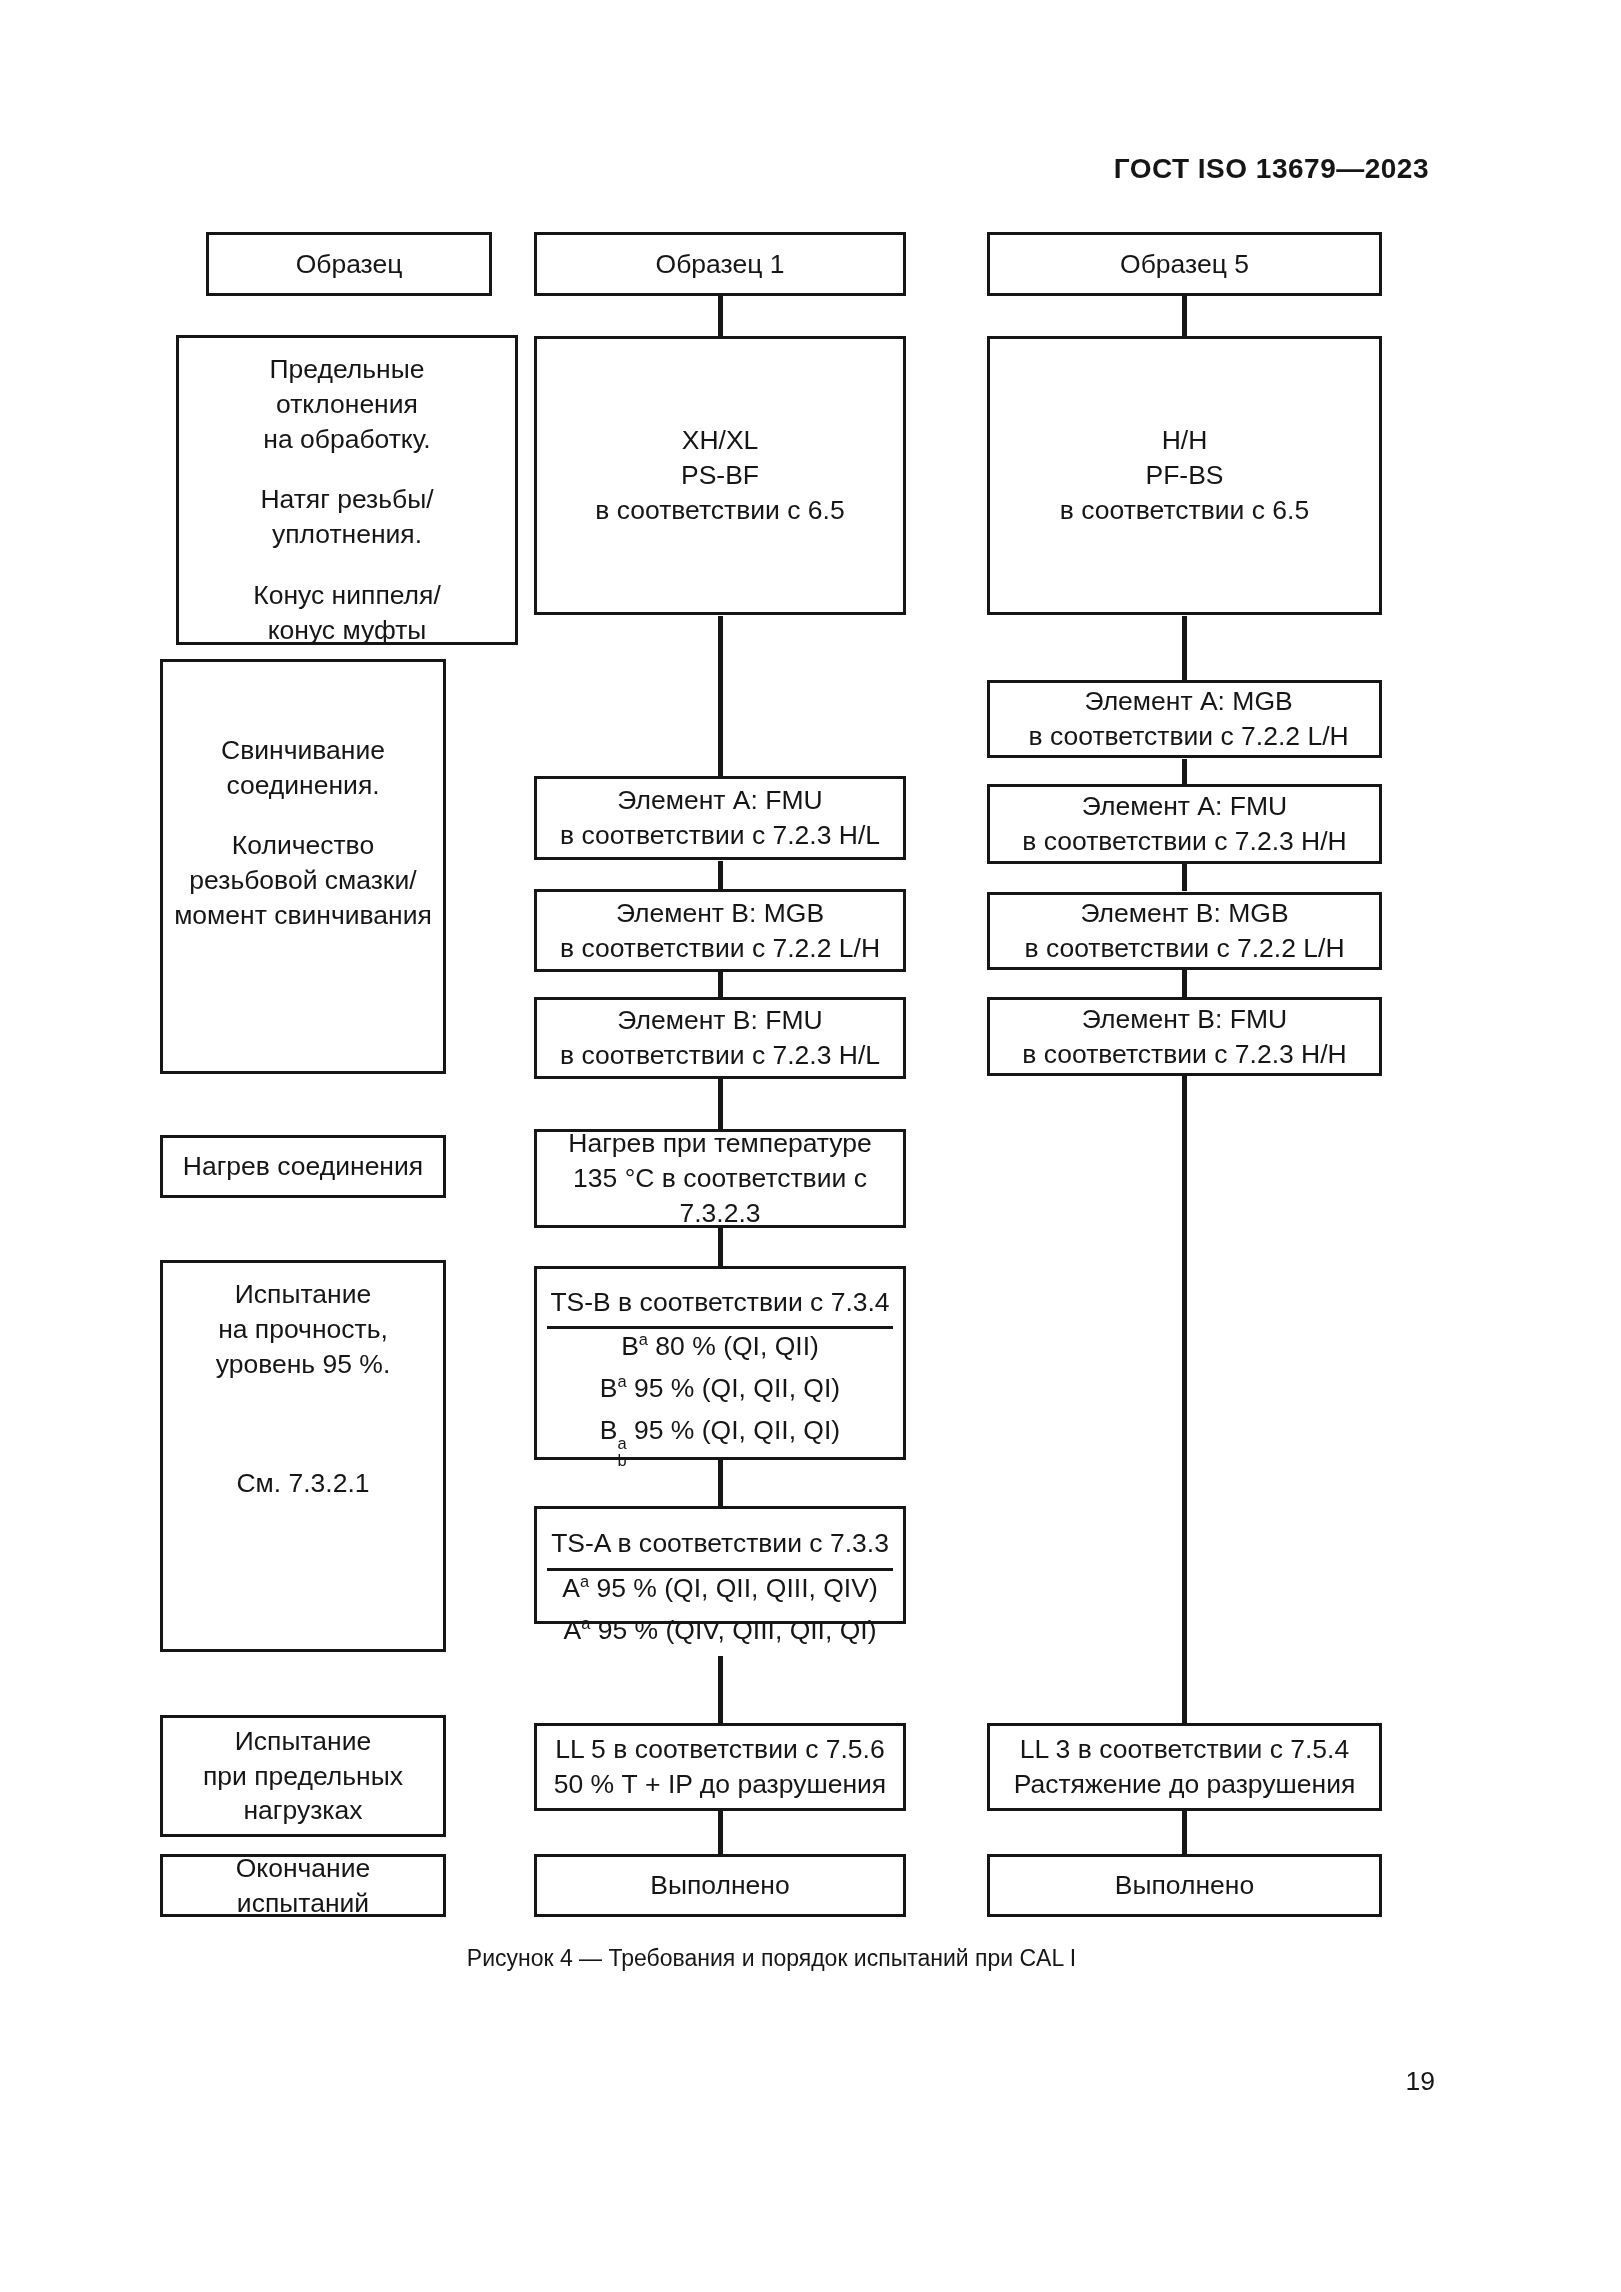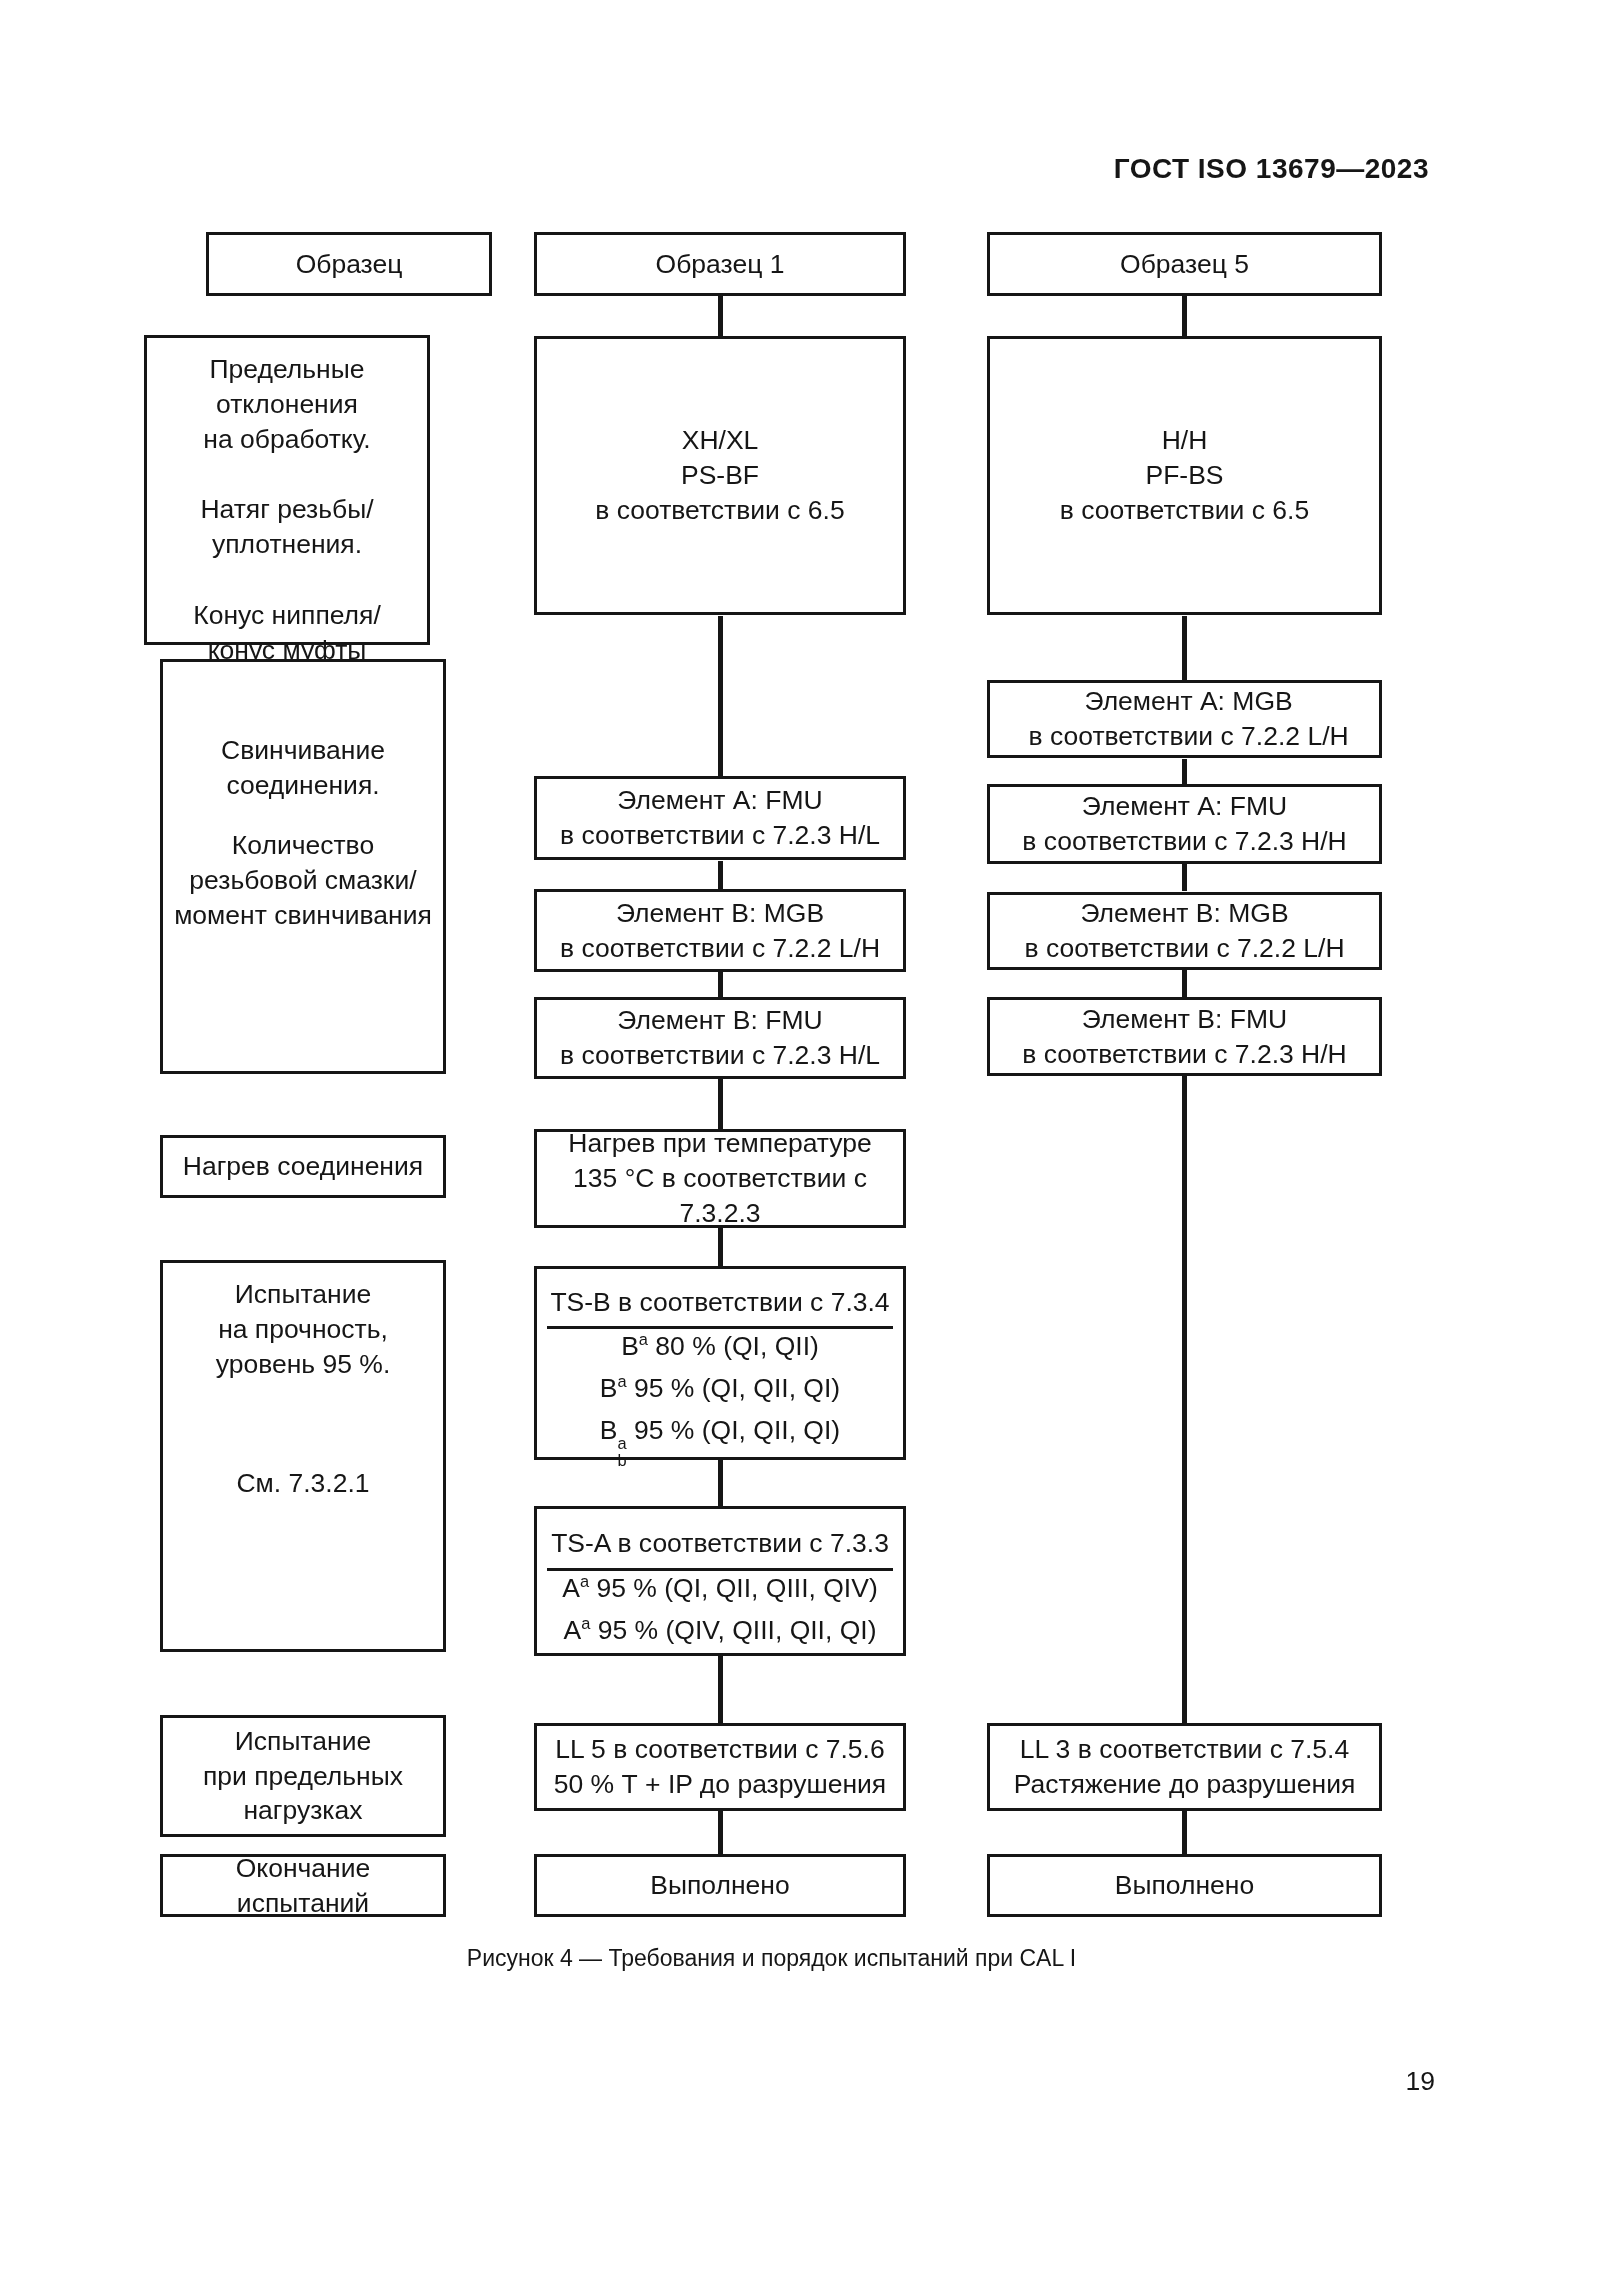--- a/index.html
+++ b/index.html
@@ -69,21 +69,21 @@
   <div class="vline" style="left:1182px; top:759px; height:25.5px;"></div>
   <div class="vline" style="left:1182px; top:864px; height:27.4px;"></div>
   <div class="vline" style="left:1182px; top:970px; height:26.5px;"></div>
   <div class="vline" style="left:1182px; top:1076px; height:647px;"></div>
   <div class="vline" style="left:1182px; top:1811px; height:43px;"></div>
 
   <div class="box" style="left:160px; top:232px; width:286px; height:64px;margin-left:46px;">
     <div class="line">Образец</div>
   </div>
 
-  <div class="box top-align pt-14" style="left:144px; top:335px; width:286px; height:310px;gap:10px;">
+  <div class="box top-align pt-14" style="left:176px; top:335px; width:342px; height:310px;">
     <div class="para">
       <div class="line">Предельные</div>
       <div class="line">отклонения</div>
       <div class="line">на обработку.</div>
     </div>
     <div class="para">
       <div class="line">Натяг резьбы/</div>
       <div class="line">уплотнения.</div>
     </div>
     <div class="para">
@@ -163,21 +163,21 @@
     <div class="split-header" style="height:50px;">
       <div class="line">TS-B в соответствии с 7.3.4</div>
     </div>
     <div class="split-body">
       <div class="fline"><span>B</span><sup>a</sup><span> 80 % (QI, QII)</span></div>
       <div class="fline"><span>B</span><sup>a</sup><span> 95 % (QI, QII, QI)</span></div>
       <div class="fline"><span>B</span><span class="supsub"><sup>a</sup><sub>b</sub></span><span> 95 % (QI, QII, QI)</span></div>
     </div>
   </div>
 
-  <div class="box split-box" style="left:534px; top:1506px; width:372px; height:150px;">
+  <div class="box split-box" style="left:534px; top:1506px; width:372px; height:118px;">
     <div class="split-header" style="height:52px;">
       <div class="line">TS-A в соответствии с 7.3.3</div>
     </div>
     <div class="split-body">
       <div class="fline"><span>A</span><sup>a</sup><span> 95 % (QI, QII, QIII, QIV)</span></div>
       <div class="fline"><span>A</span><sup>a</sup><span> 95 % (QIV, QIII, QII, QI)</span></div>
     </div>
   </div>
 
   <div class="box" style="left:534px; top:1723px; width:372px; height:88px;">

